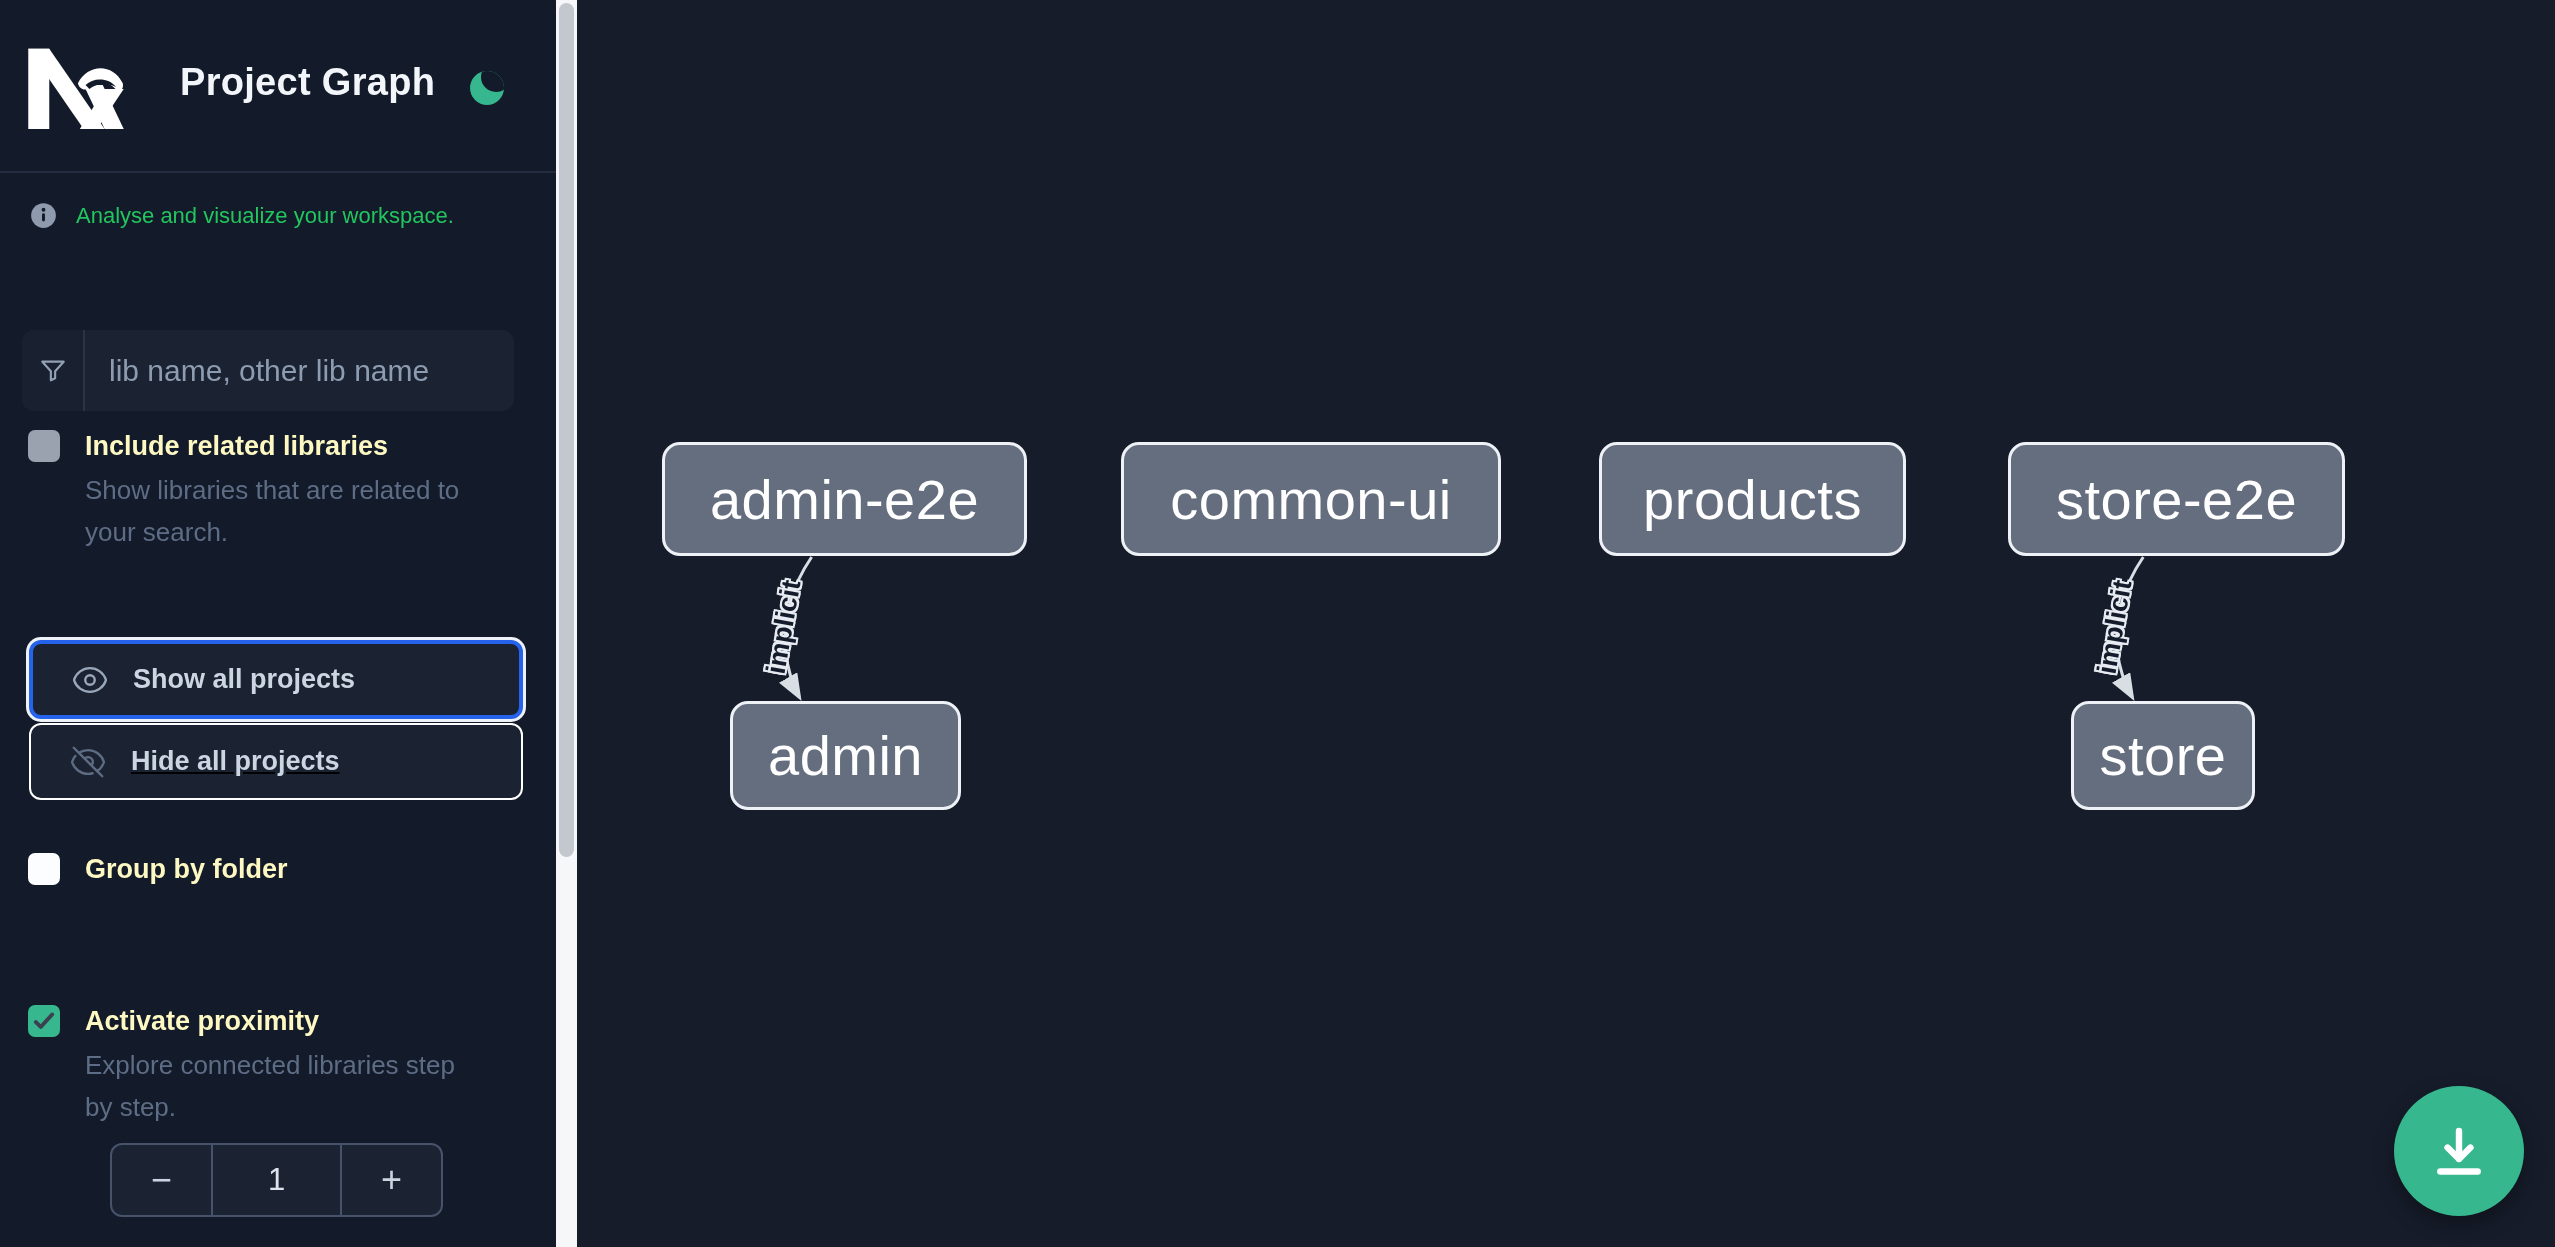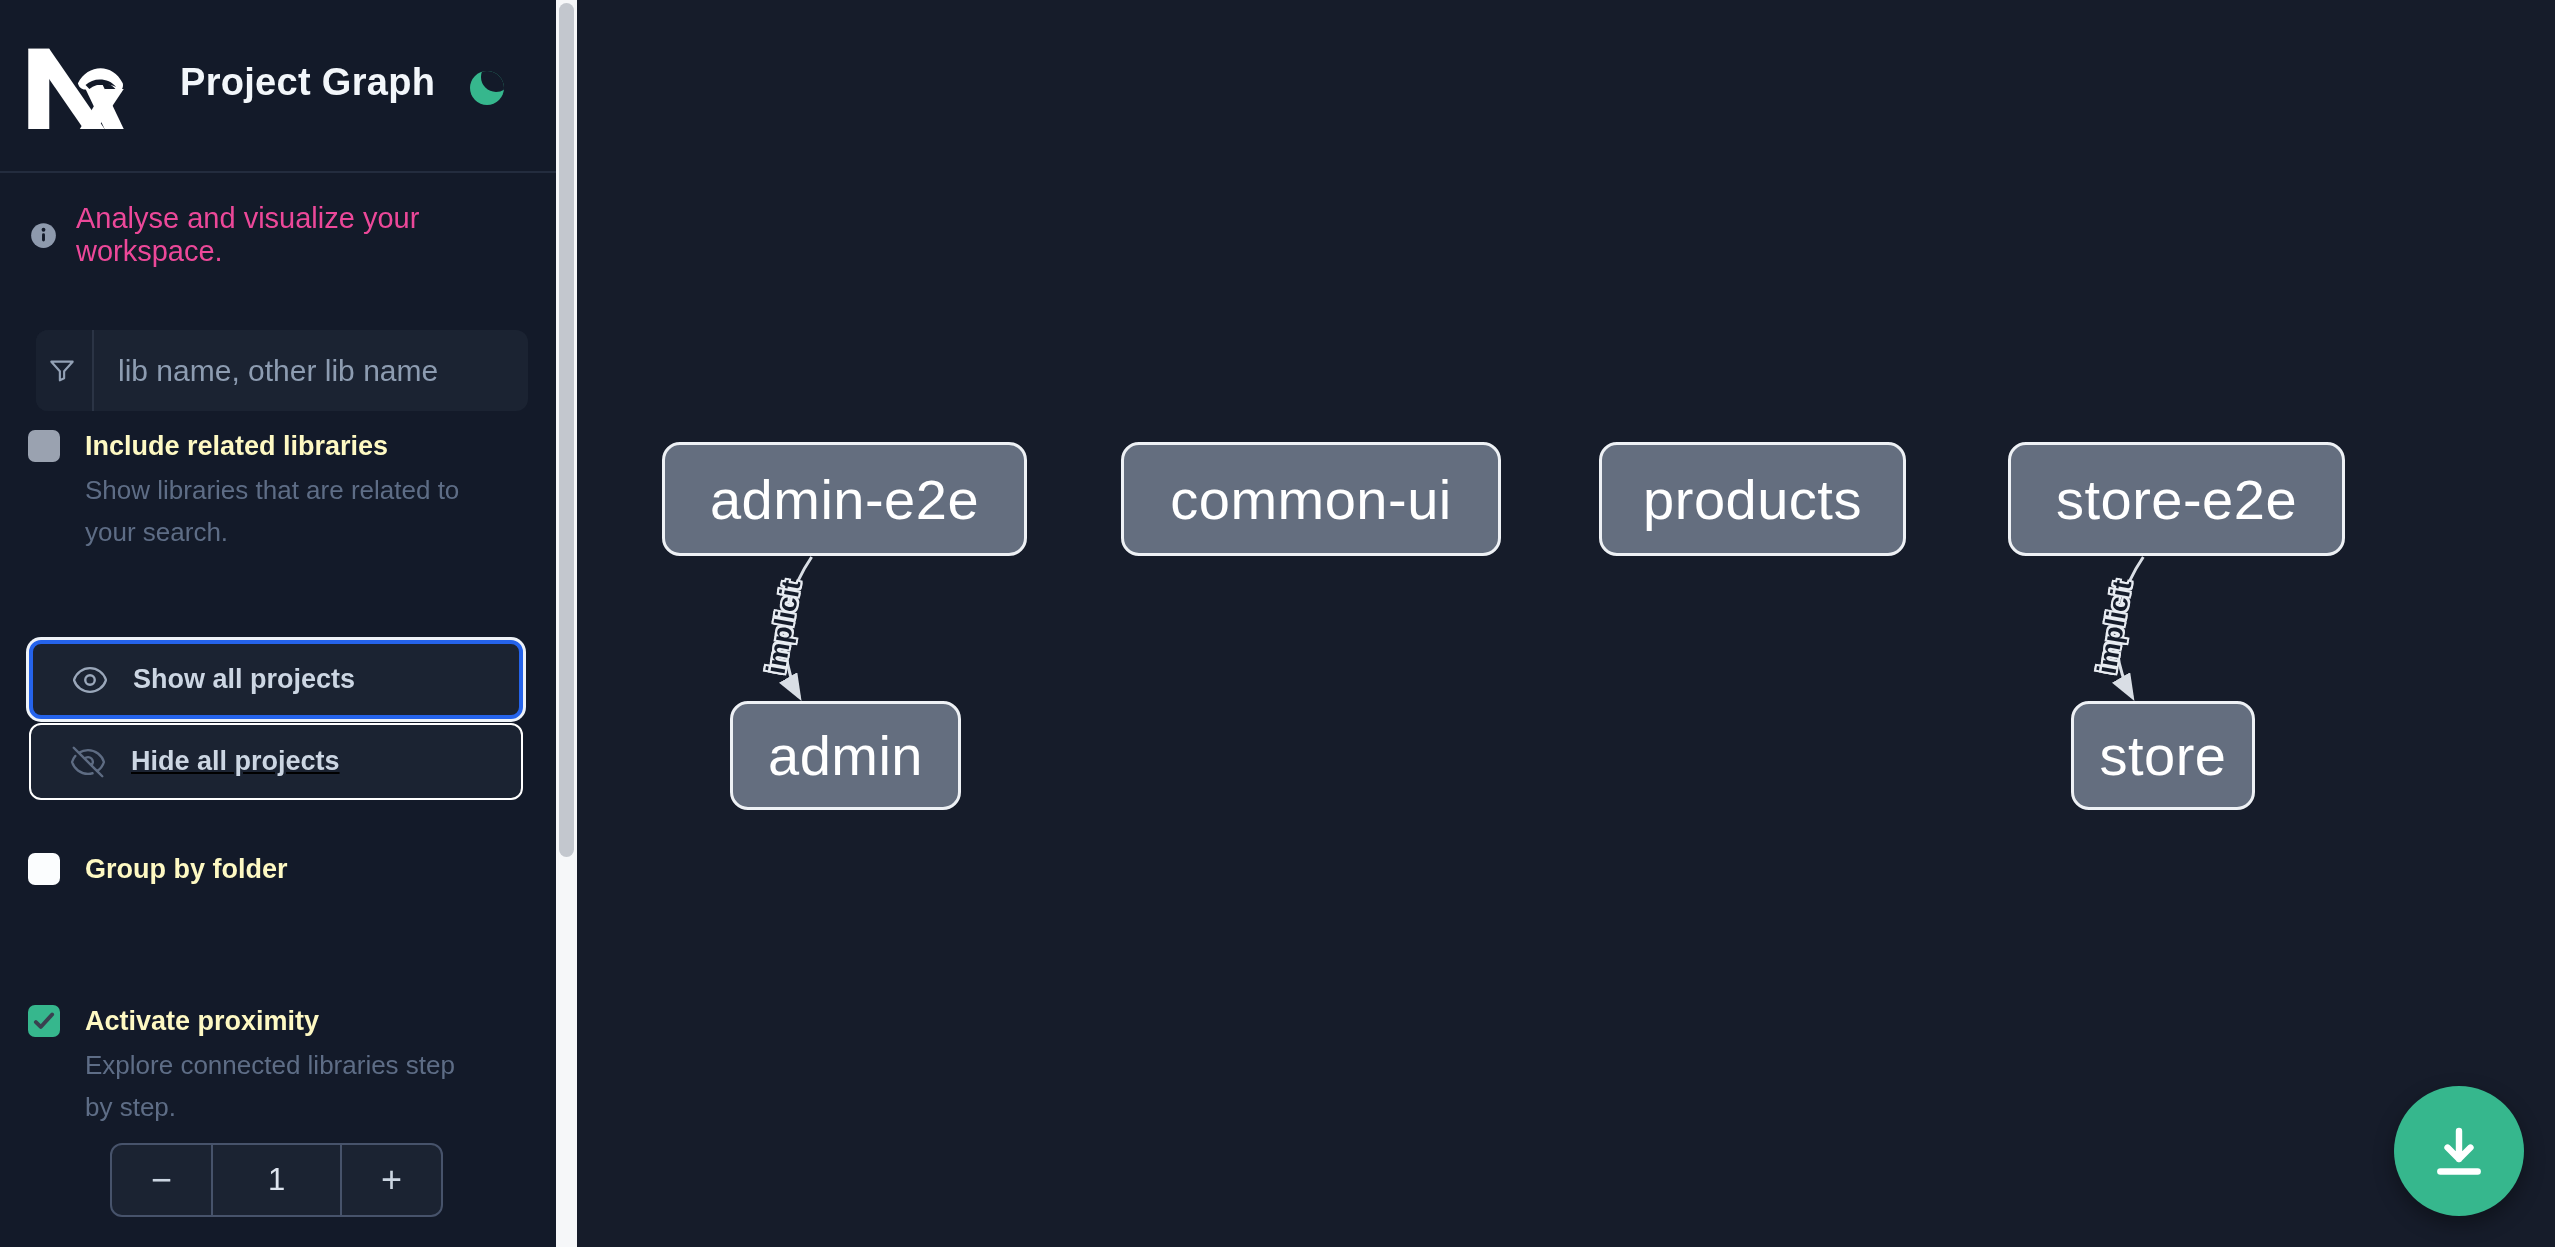--- a/index.html
+++ b/index.html
@@ -37,25 +37,25 @@
 
   .header { position:absolute; left:0; top:0; width:556px; height:173px; border-bottom:2px solid #232c3e; }
   .logo-svg { position:absolute; left:28px; top:45px; width:96px; height:84px; }
   .page-title { position:absolute; left:180px; top:61px; font-size:38px; font-weight:600; color:#f2f6fa; letter-spacing:0.3px; }
   .theme-btn { position:absolute; left:462px; top:63px; width:50px; height:50px; background:none; border:none; cursor:pointer; }
   .moon { display:block; position:relative; width:34px; height:34px; border-radius:50%; background:#36b78d; overflow:hidden; margin:0 auto; }
   .moon::after { content:''; position:absolute; width:30px; height:30px; border-radius:50%; background:#131a29; left:11px; top:-9px; }
 
   .info-row { position:absolute; left:30px; top:202px; display:flex; align-items:center; gap:19px; }
   .info-row svg { width:27px; height:27px; flex:none; }
-  .tagline { font-size:29px; color:#ec4899; }
+  .tagline { font-size:22px; color:#22c55e; }
 
   .filter-box {
-    position:absolute; left:36px; top:330px; width:492px; height:81px;
-    background:#1b2332; border-radius:12px; display:flex; overflow:hidden;justify-content:flex-end;
+    position:absolute; left:22px; top:330px; width:492px; height:81px;
+    background:#1b2332; border-radius:12px; display:flex; overflow:hidden;
   }
   .filter-icon-cell { width:63px; flex:none; display:flex; align-items:center; justify-content:center; border-right:2px solid #2b3445; background:#192130; }
   .filter-icon-cell svg { width:32px; height:32px; }
   .filter-box input {
     flex:1; background:transparent; border:none; outline:none; padding:0 24px;
     font-family:"Liberation Sans", sans-serif; font-size:30px; color:#cbd5e1;
   }
   .filter-box input::placeholder { color:#8d9cb1; opacity:1; }
 
   .check-row { position:absolute; left:28px; width:500px; }

